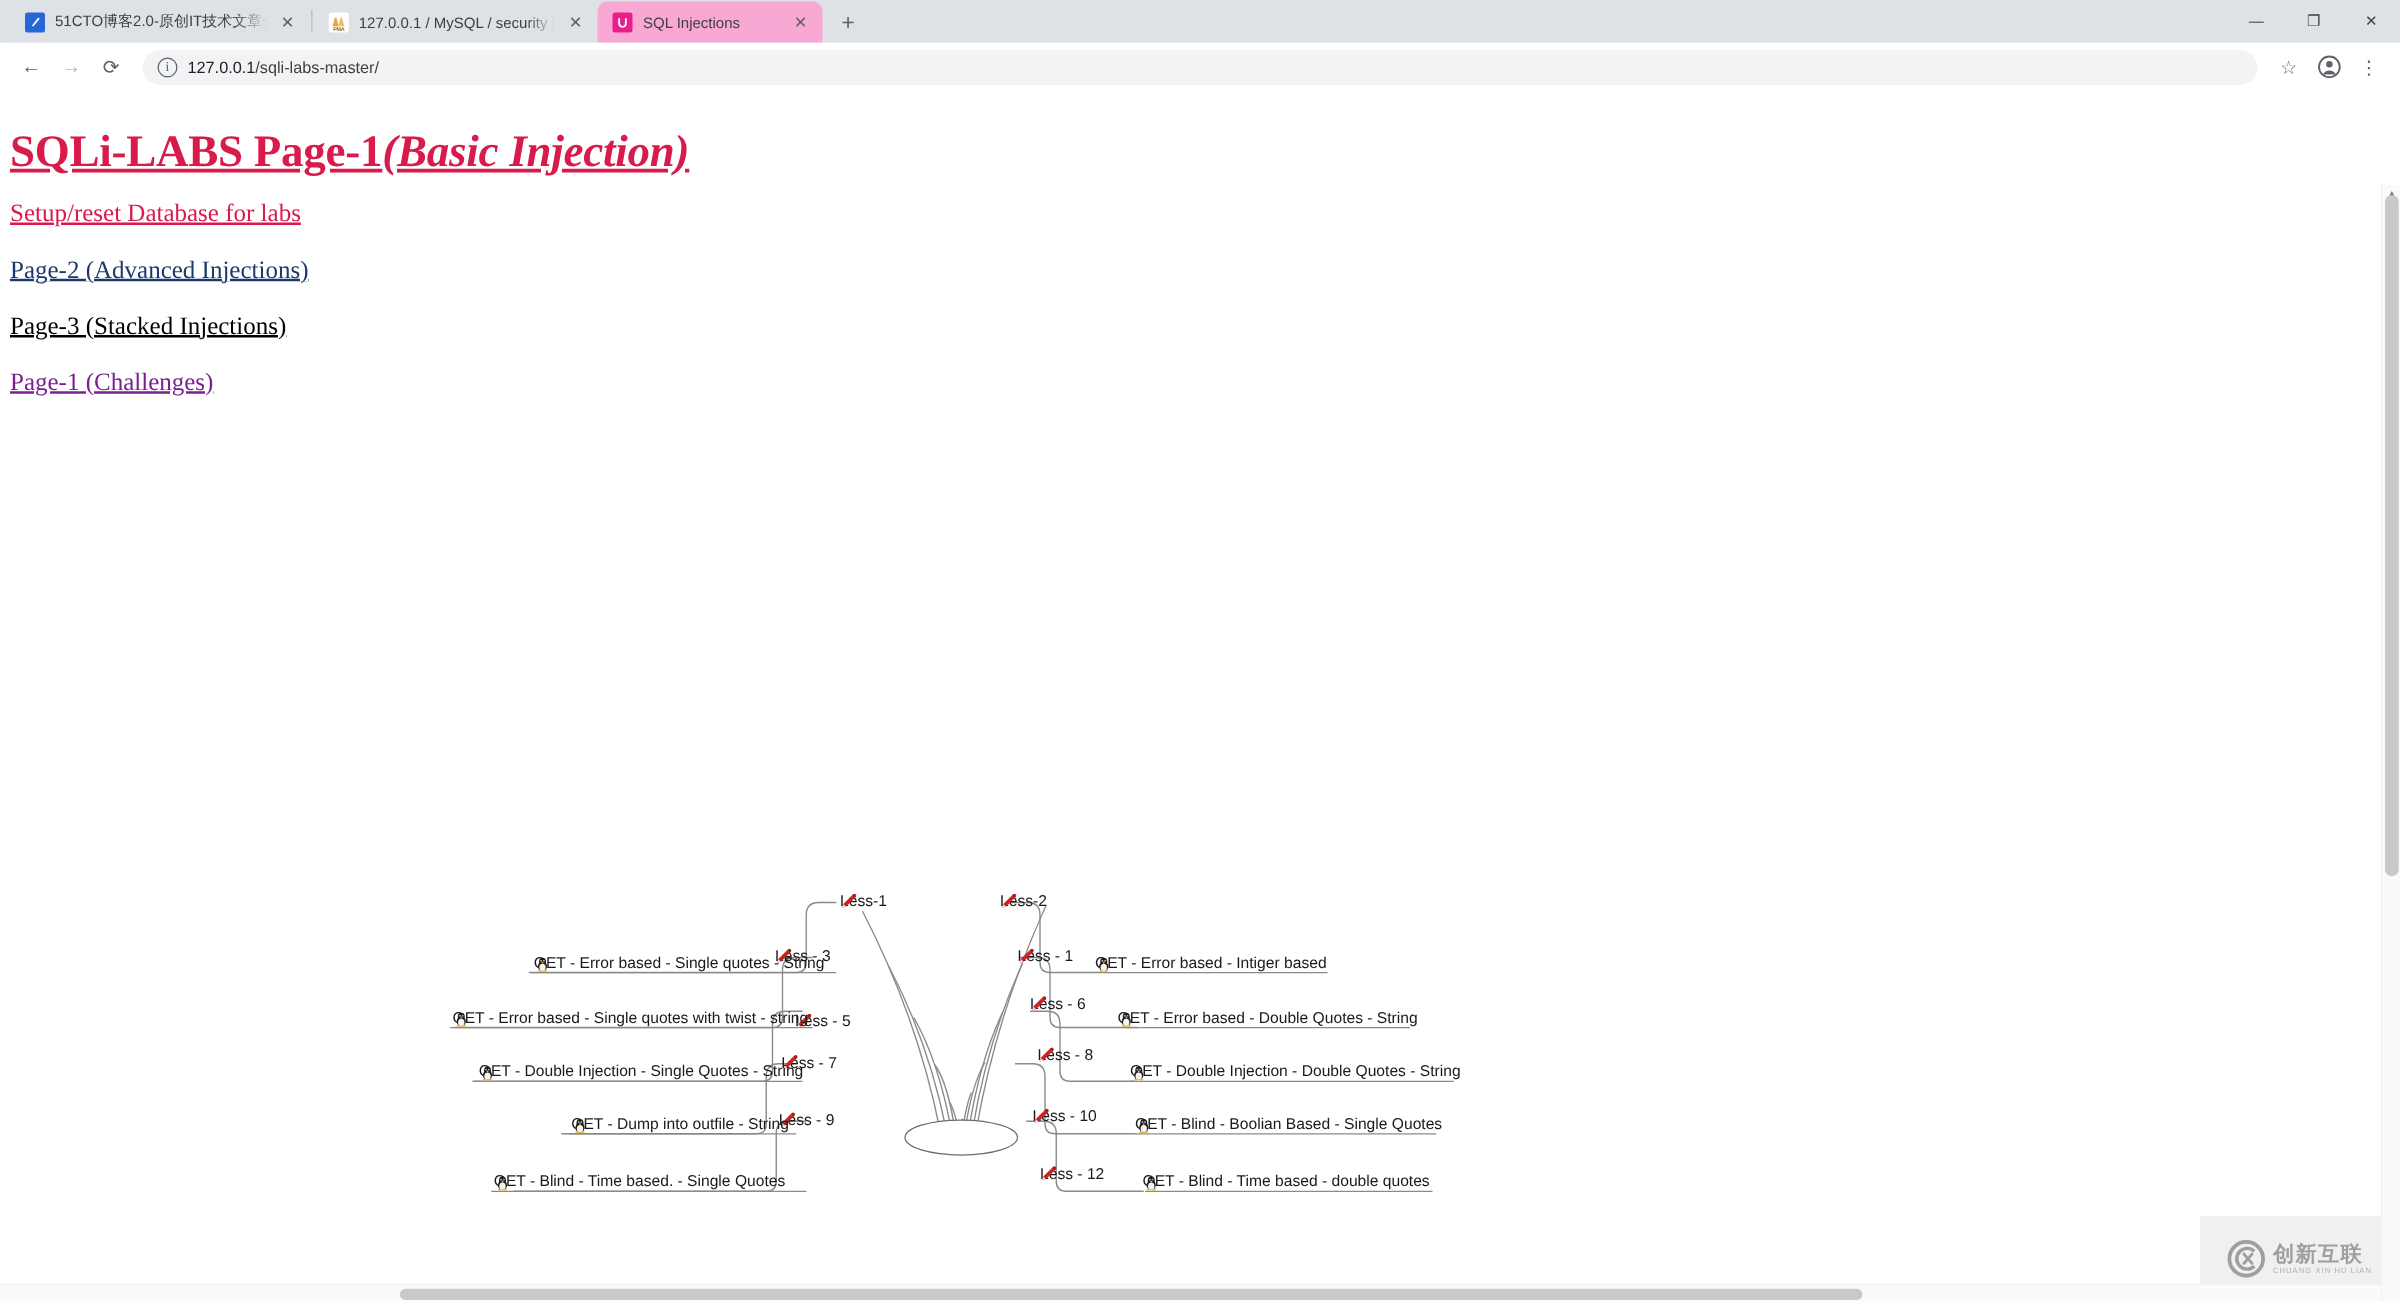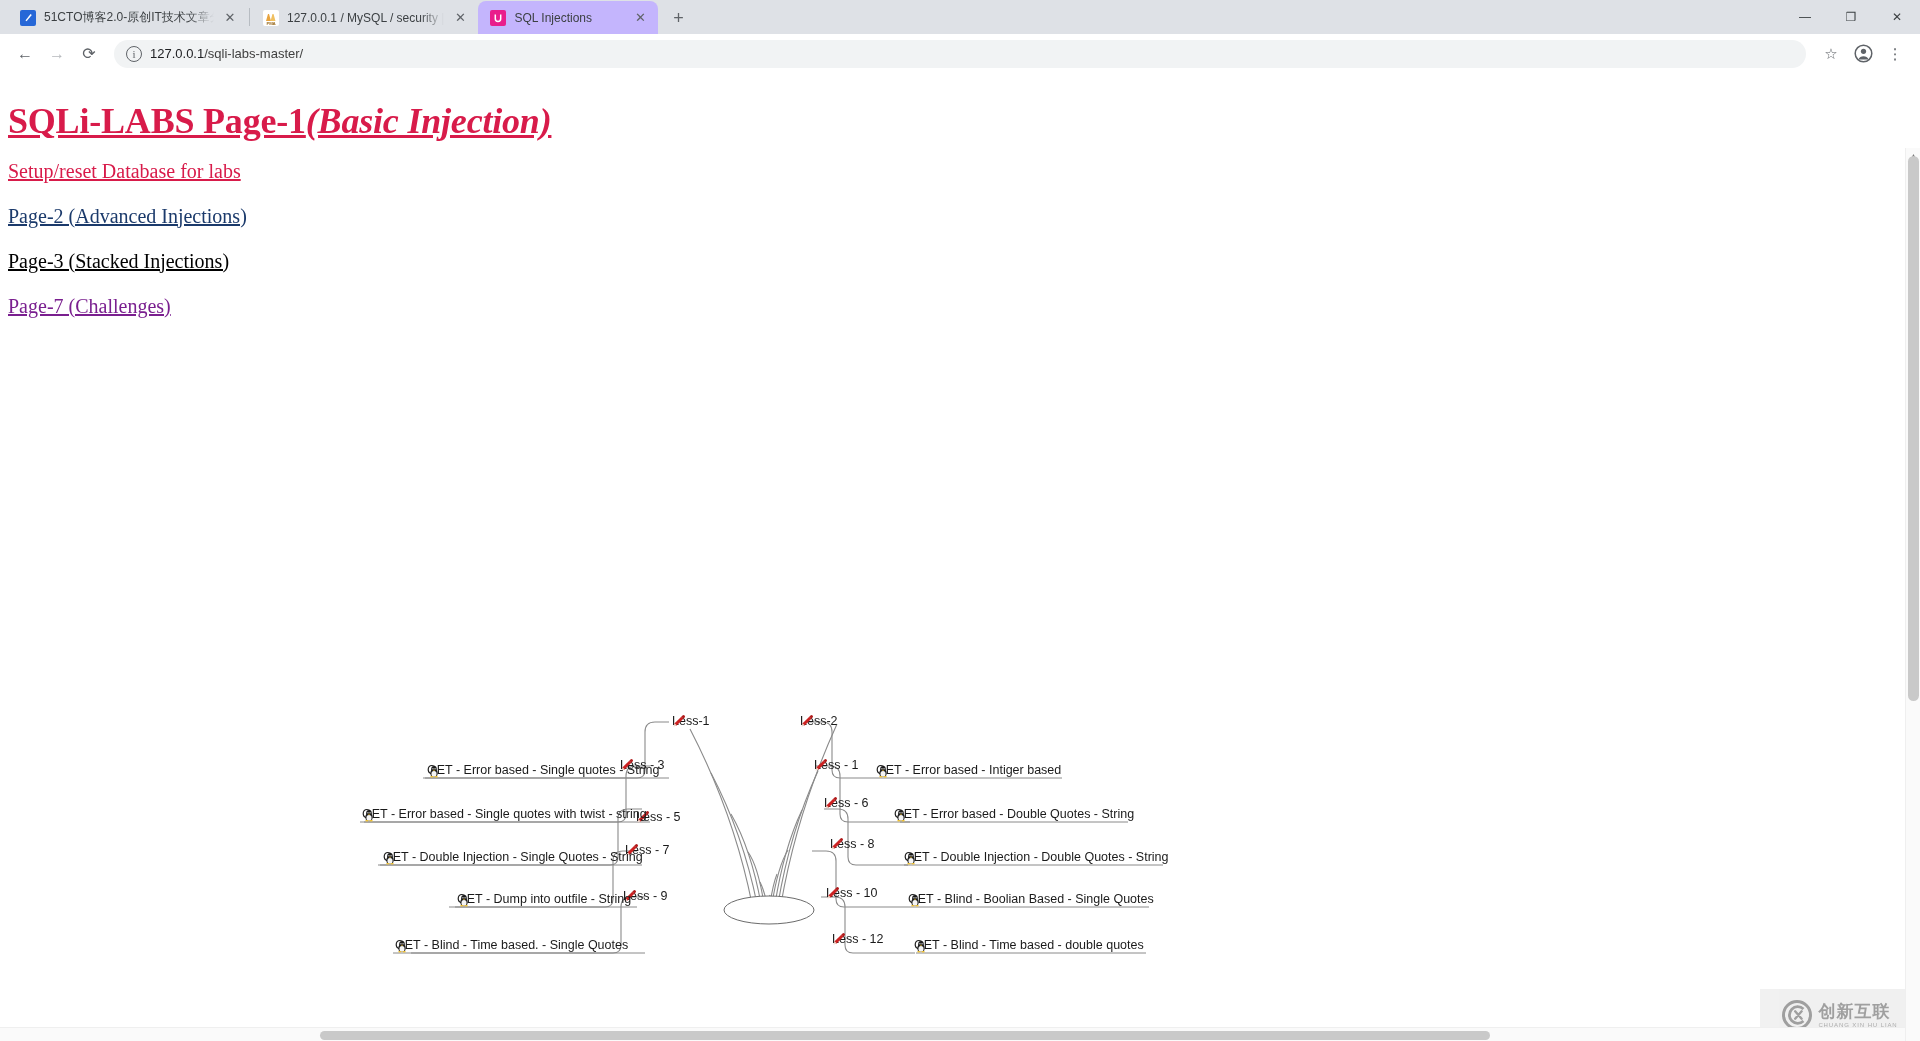--- a/index.html
+++ b/index.html
@@ -35,21 +35,21 @@
     min-width: 180px;
     border-radius: 8px 8px 0 0;
     cursor: default;
   }
   .tab.inactive { background: #dee1e6; }
   .tab.inactive + .tab.inactive::before,
   .tab-sep {
     content:"";
     width:1px; height:18px; background:#b7bcc2; align-self:center; margin:0 1px;
   }
-  .tab.active { background: #c4b5fd; }
+  .tab.active { background: #f9a8d4; }
   .tab .favicon {
     width: 16px; height: 16px; flex: 0 0 16px;
     display: flex; align-items: center; justify-content: center;
     font-size: 10px; border-radius: 2px; overflow:hidden;
   }
   .fav-51cto { background:#2667d7; color:#fff; font-weight:bold; }
   .fav-pma   { background:#fff; color:#e8a33d; font-weight:bold; font-size:7px; letter-spacing:-0.3px;}
   .fav-sqli  { background:#e91e8c; color:#fff; font-weight:bold; font-size:10px; border-radius:50%; }
   .tab .tab-title {
     flex: 1 1 auto;
@@ -182,21 +182,21 @@
   }
   .node.rt { flex-direction: row; }
   .node.lt { flex-direction: row; }
   .ico { width: 14px; height: 14px; flex: 0 0 14px; display:block; }
   .lesslabel { position:absolute; display:flex; align-items:center; gap:3px; font-size:12.5px; white-space:nowrap; }
 
   
   .watermark {
     position: absolute;
     right: 0px; bottom: 0px;
-    width: 160px; height: 52px;
+    width: 160px; height: 68px;
     background: #f0f0f0;
     display: flex; align-items: center; justify-content: center;
     gap: 6px;
     opacity: 0.95;
   }
   .wm-logo {
     width: 30px; height: 30px; border-radius: 50%;
     border: 3px solid #9a9a9a;
     position: relative;
     display:flex;align-items:center;justify-content:center;
@@ -311,21 +311,21 @@
       <div class="link-row">
         <a class="page-link c-pink">Setup/reset Database for labs</a>
       </div>
       <div class="link-row">
         <a class="page-link c-navy">Page-2 (Advanced Injections)</a>
       </div>
       <div class="link-row">
         <a class="page-link c-green">Page-3 (Stacked Injections)</a>
       </div>
       <div class="link-row">
-        <a class="page-link c-purple">Page-7 (Challenges)</a>
+        <a class="page-link c-purple">Page-1 (Challenges)</a>
       </div>
 
       <div class="mindmap">
 
         <svg width="1560" height="370" aria-hidden="true">
           <defs>
             <style>
               .bl { fill:none; stroke:#8a8a8a; stroke-width:1.1; }
               .ul { stroke:#8a8a8a; stroke-width:1; }
             </style>

